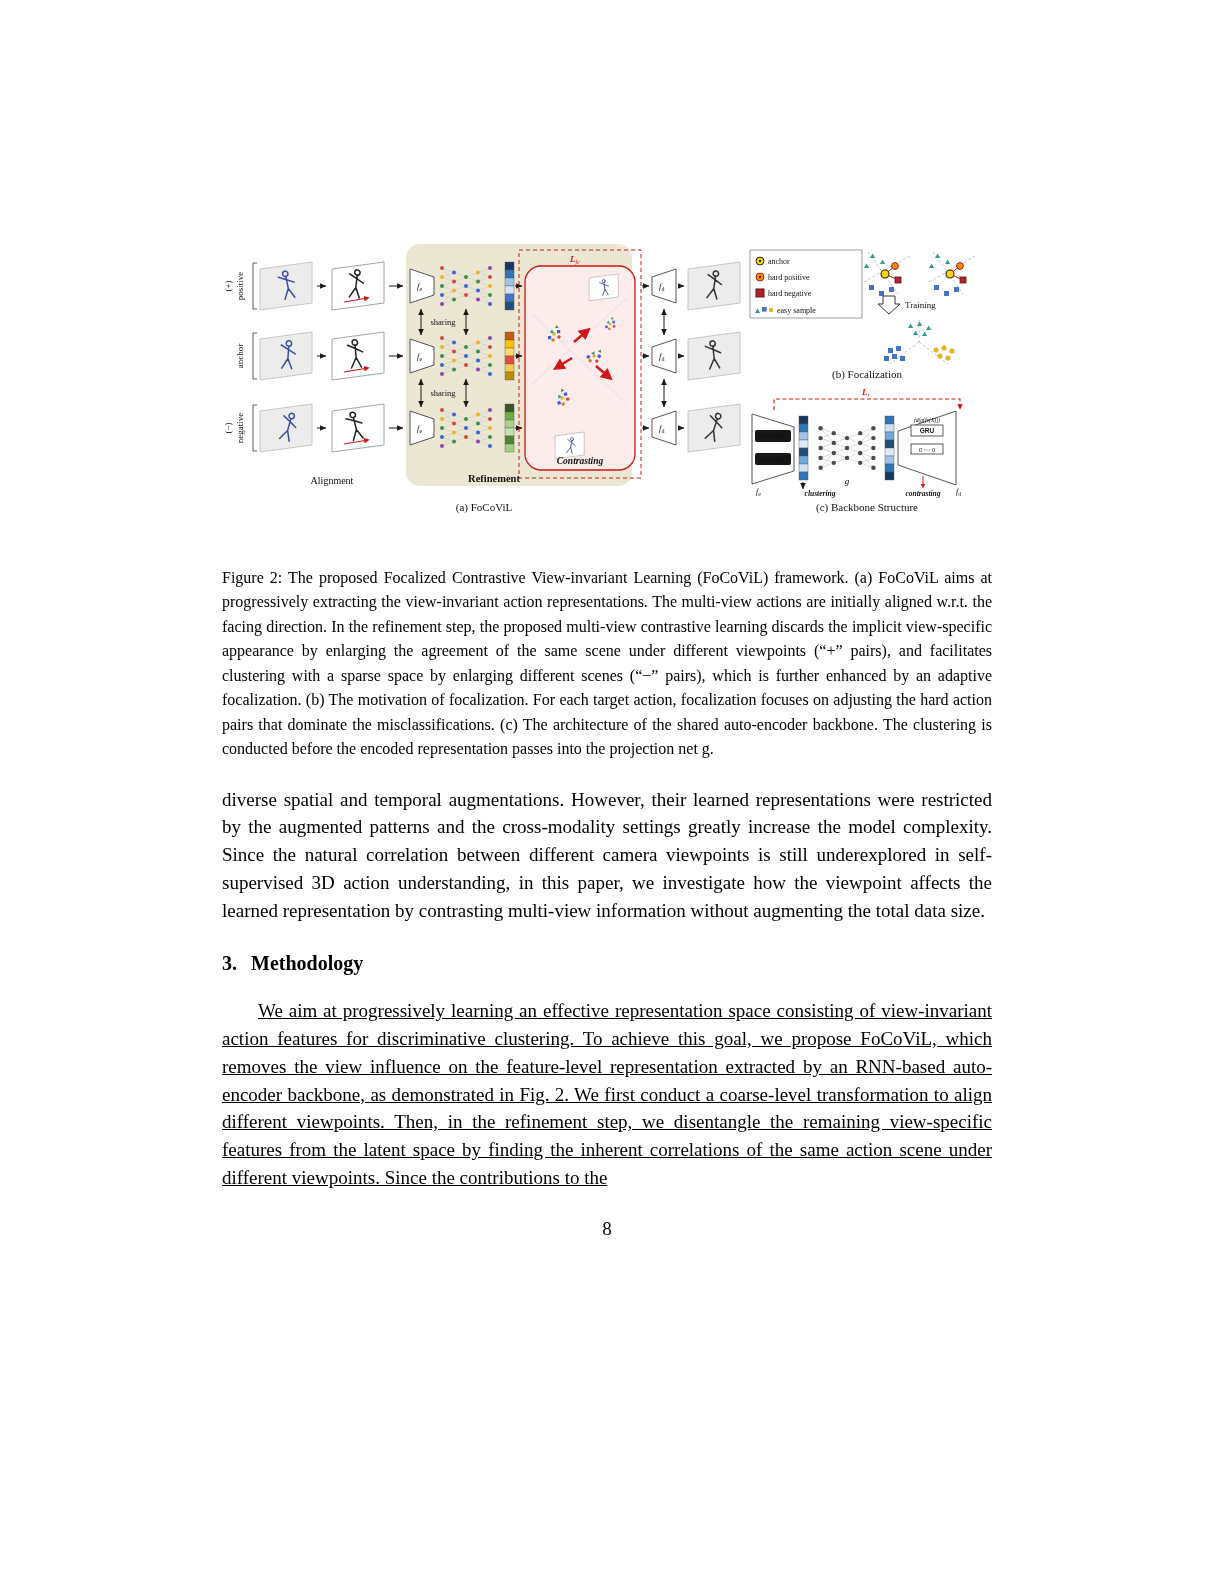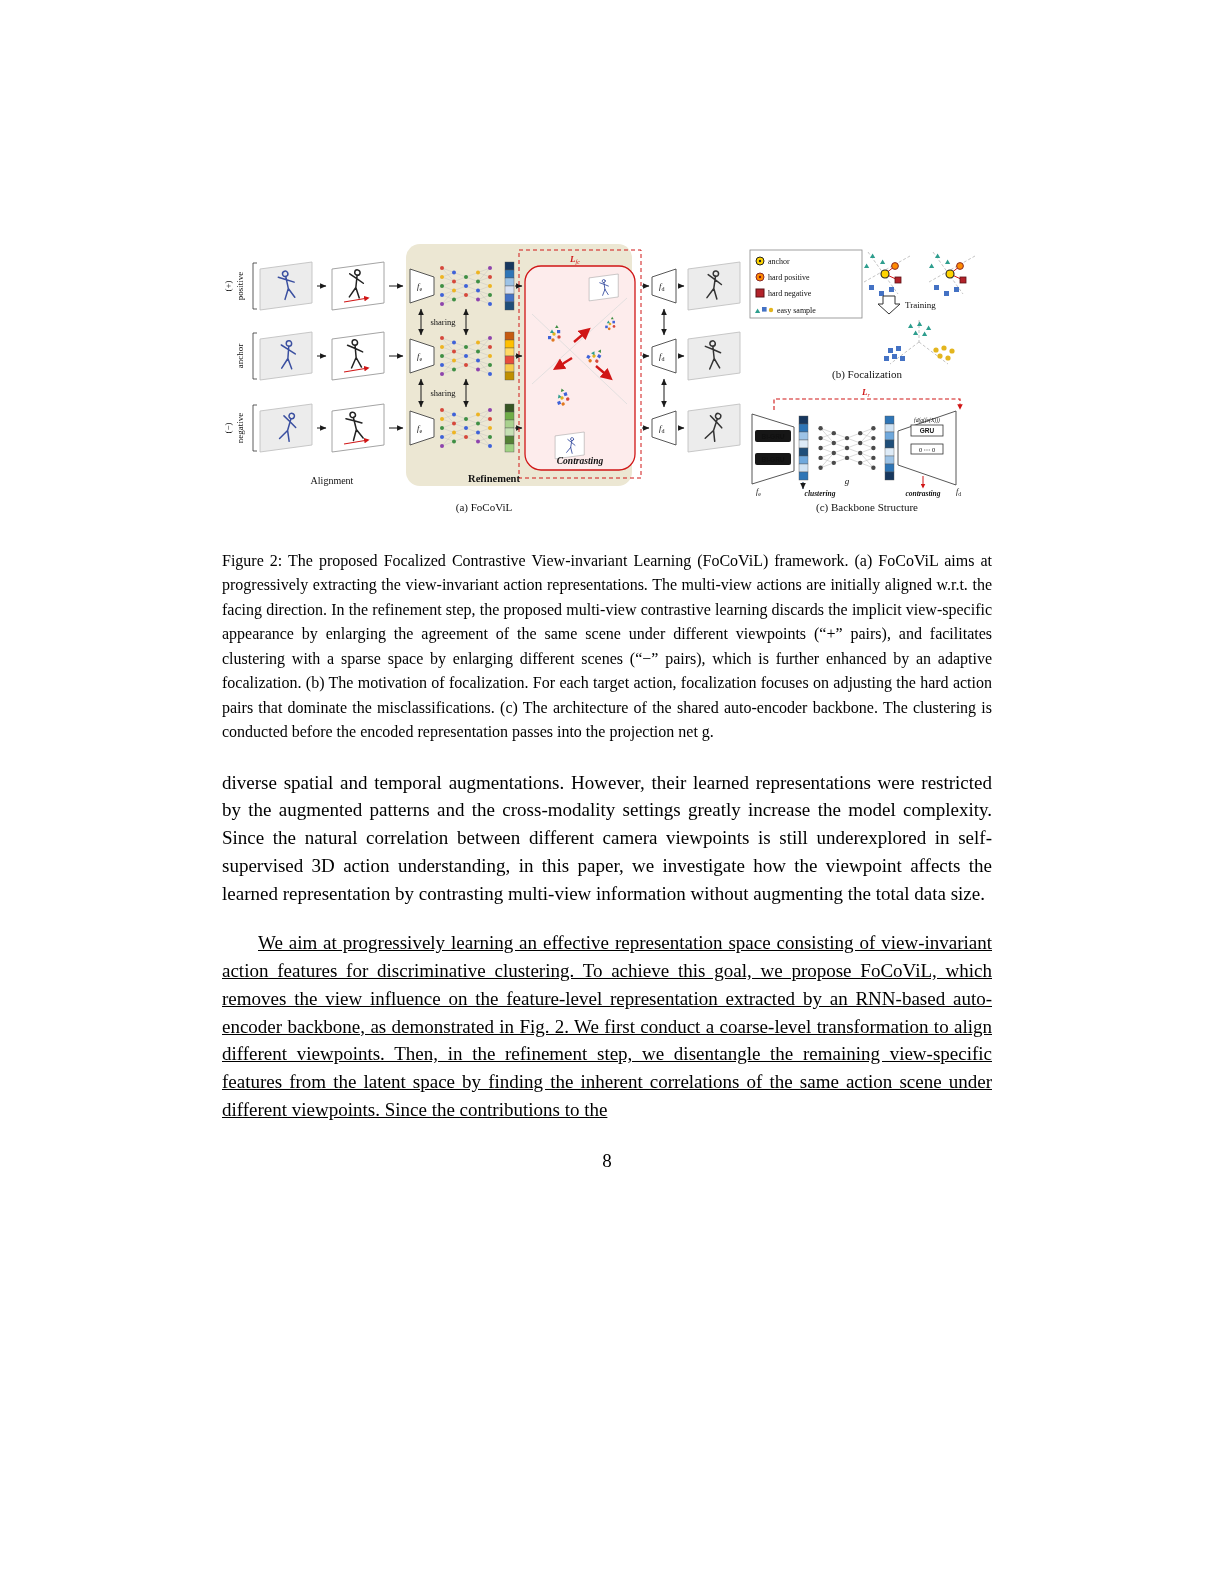--- a/index.html
+++ b/index.html
@@ -9,21 +9,21 @@
     font-family:"Liberation Serif", serif;
     color:#000;
     position:relative;
   }
   .page { position:relative; width:1224px; height:1584px; overflow:hidden; background:#fff; }
   .content { position:absolute; left:222px; top:238px; width:770px; }
   .fig { display:block; }
   .fig svg { display:block; font-family:"Liberation Serif", serif; }
   .fig svg text { fill:#111; }
   .fig-caption {
-    margin-top:11px;
+    margin-top:28px;
     font-size:16px;
     line-height:1.53;
     text-align:justify;
   }
   .bodytext {
     font-size:19px;
     line-height:1.46;
     text-align:justify;
   }
   .p1 { margin-top:24px; }
@@ -403,18 +403,19 @@
 
           <text x="645" y="273" text-anchor="middle" font-size="11">(c) Backbone Structure</text>
         </g>
       </svg>
     </figure>
 
     <p class="fig-caption">Figure 2: The proposed Focalized Contrastive View-invariant Learning (FoCoViL) framework. (a) FoCoViL aims at progressively extracting the view-invariant action representations. The multi-view actions are initially aligned w.r.t. the facing direction. In the refinement step, the proposed multi-view contrastive learning discards the implicit view-specific appearance by enlarging the agreement of the same scene under different viewpoints (“+” pairs), and facilitates clustering with a sparse space by enlarging different scenes (“−” pairs), which is further enhanced by an adaptive focalization. (b) The motivation of focalization. For each target action, focalization focuses on adjusting the hard action pairs that dominate the misclassifications. (c) The architecture of the shared auto-encoder backbone. The clustering is conducted before the encoded representation passes into the projection net g.</p>
 
     <p class="bodytext p1">diverse spatial and temporal augmentations. However, their learned representations were restricted by the augmented patterns and the cross-modality settings greatly increase the model complexity. Since the natural correlation between different camera viewpoints is still underexplored in self-supervised 3D action understanding, in this paper, we investigate how the viewpoint affects the learned representation by contrasting multi-view information without augmenting the total data size.</p>
 
+    <h2 class="heading"><span>3.</span><span class="hsp">Methodology</span></h2>
 
     <p class="bodytext p2">We aim at progressively learning an effective representation space consisting of view-invariant action features for discriminative clustering. To achieve this goal, we propose FoCoViL, which removes the view influence on the feature-level representation extracted by an RNN-based auto-encoder backbone, as demonstrated in Fig. 2. We first conduct a coarse-level transformation to align different viewpoints. Then, in the refinement step, we disentangle the remaining view-specific features from the latent space by finding the inherent correlations of the same action scene under different viewpoints. Since the contributions to the</p>
 
     <div class="pageno">8</div>
   </div>
 </div>
 
 </body></html>

